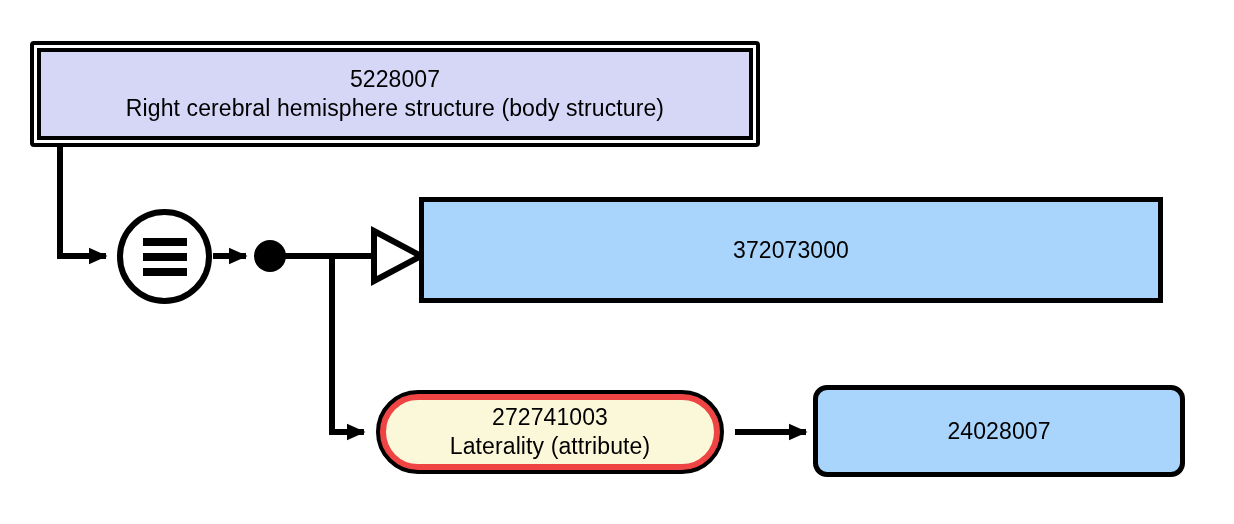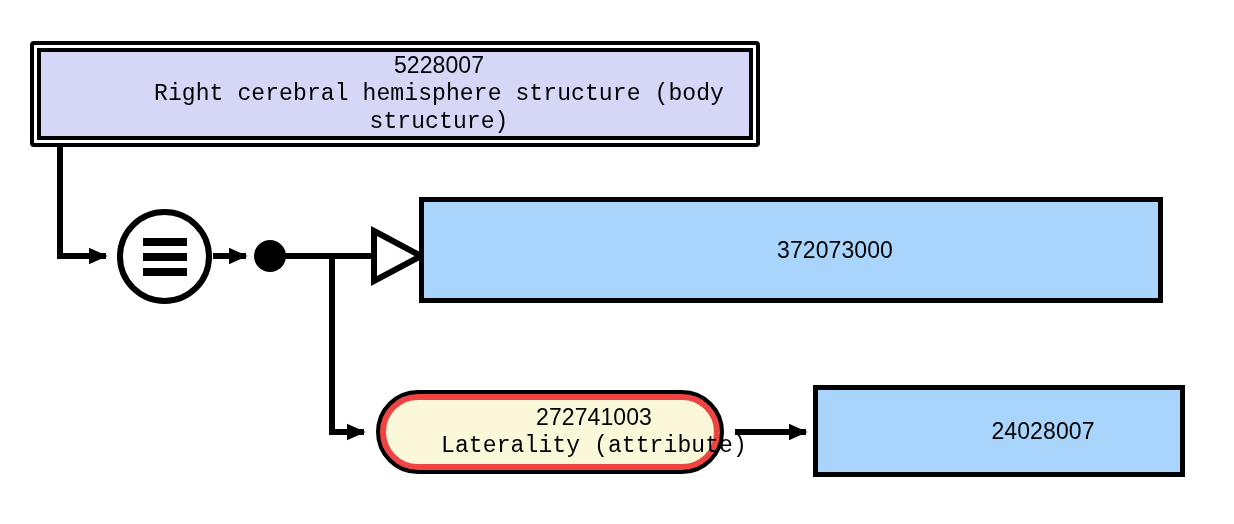--- a/index.html
+++ b/index.html
@@ -34,30 +34,28 @@
     width: 100%;
     height: 100%;
     box-sizing: border-box;
     display: flex;
     flex-direction: column;
     align-items: center;
     justify-content: center;
     text-align: center;
     line-height: 1.24;
     color: #000000;
-    margin-left: 44px;
   }
   .node-id {
     font-size: 23px;
     letter-spacing: 0.1px;
   }
   .node-term {
     font-size: 23px;
     letter-spacing: 0.1px;
-    font-family: Liberation Mono, monospace;
   }
 
   
   .node-focus {
     position: absolute;
     box-sizing: border-box;
     background: #d6d6f7;
     border: 4px solid #000000;
     z-index: 2;
   }
@@ -188,19 +186,19 @@
     </div>
   </div>
 
   <div class="node-attribute" style="left:378px; top:392px; width:344px; height:80px;">
     <div class="node-text">
       <div class="node-id">272741003</div>
       <div class="node-term">Laterality (attribute)</div>
     </div>
   </div>
 
-  <div class="node-concept" style="left:813px; top:385px; width:372px; height:92px;">
+  <div class="node-concept" style="left:813px; top:385px; width:372px; height:92px;border-radius:14px;">
     <div class="node-text">
       <div class="node-id">24028007</div>
     </div>
   </div>
 
 </div>
 
 </body></html>

